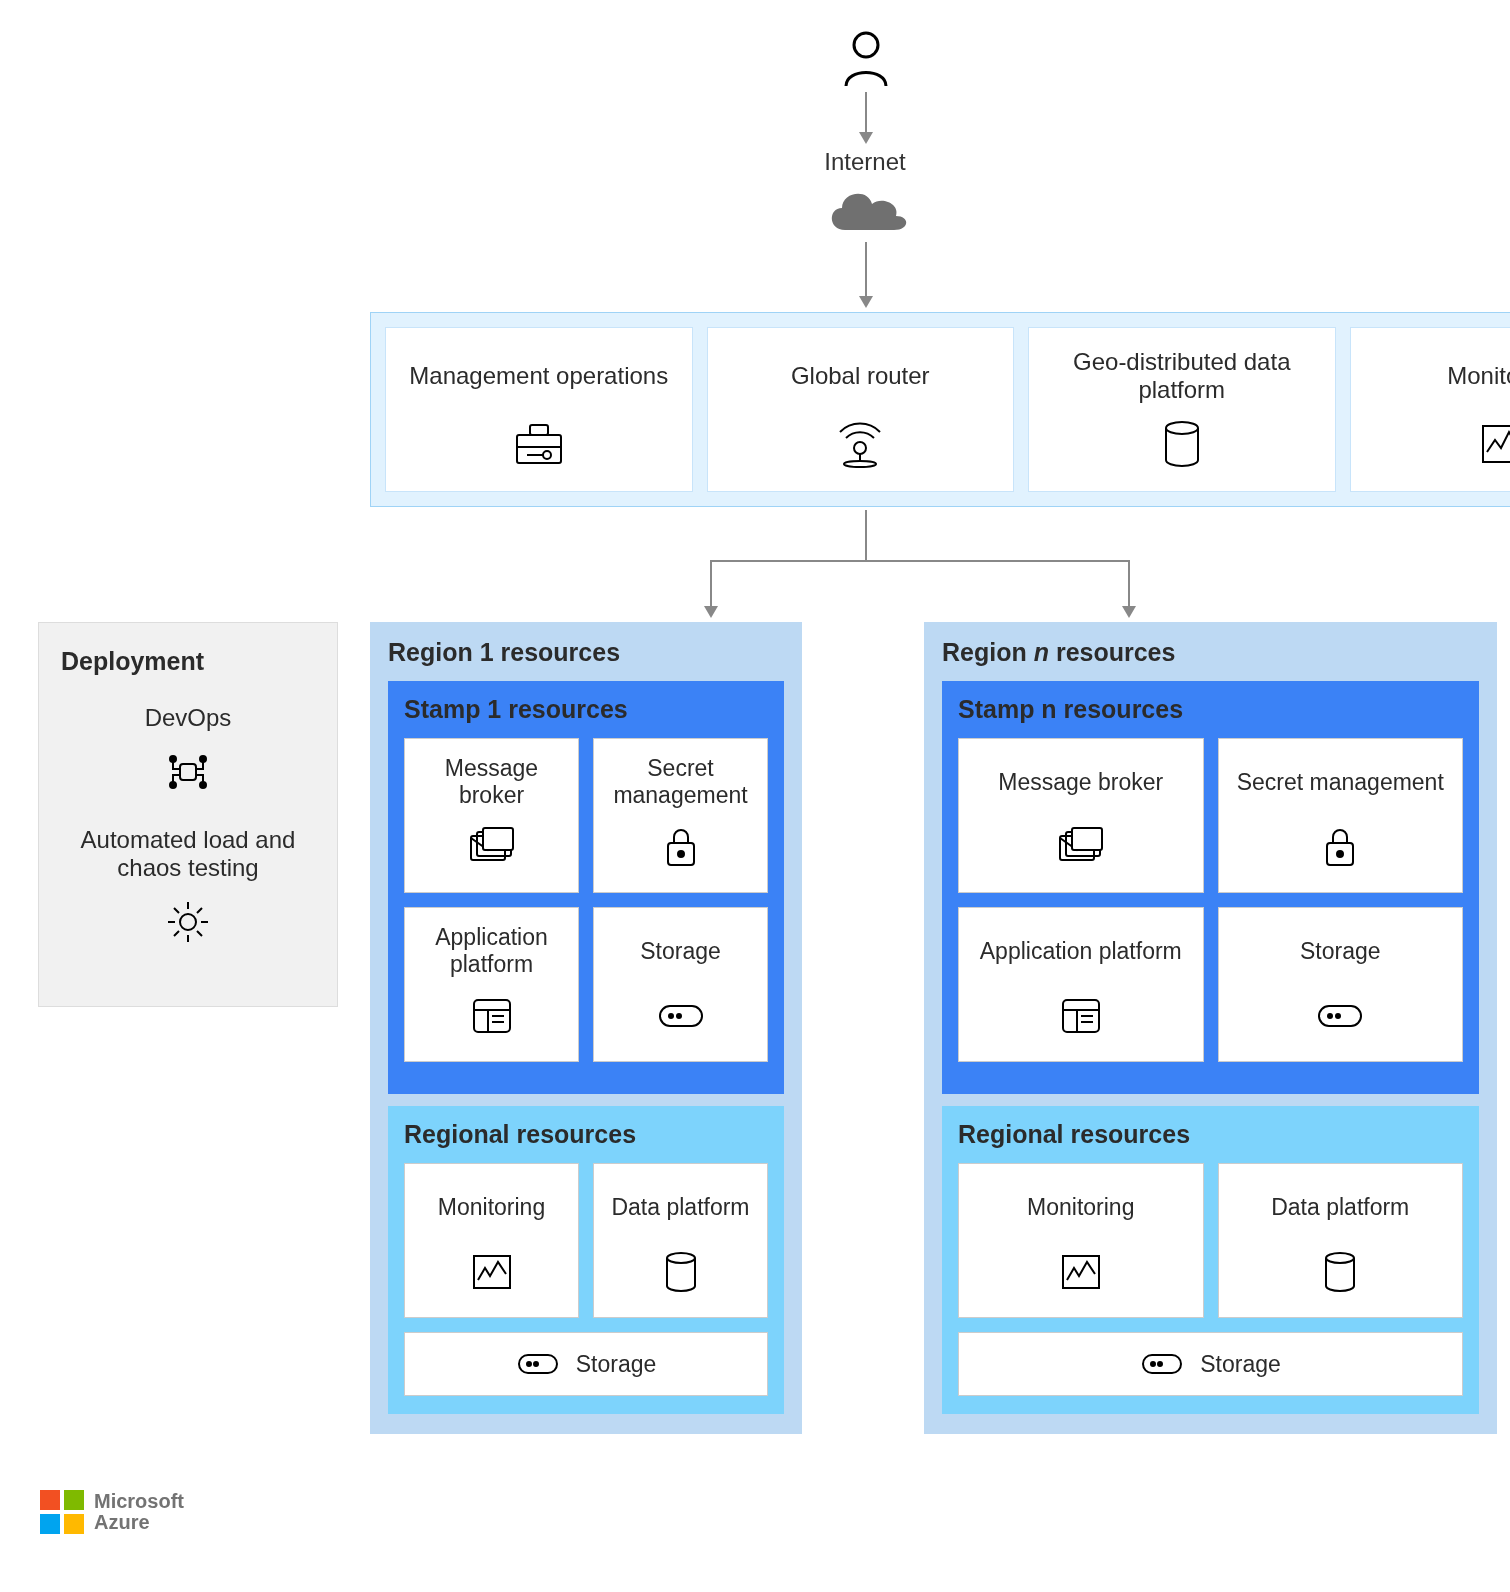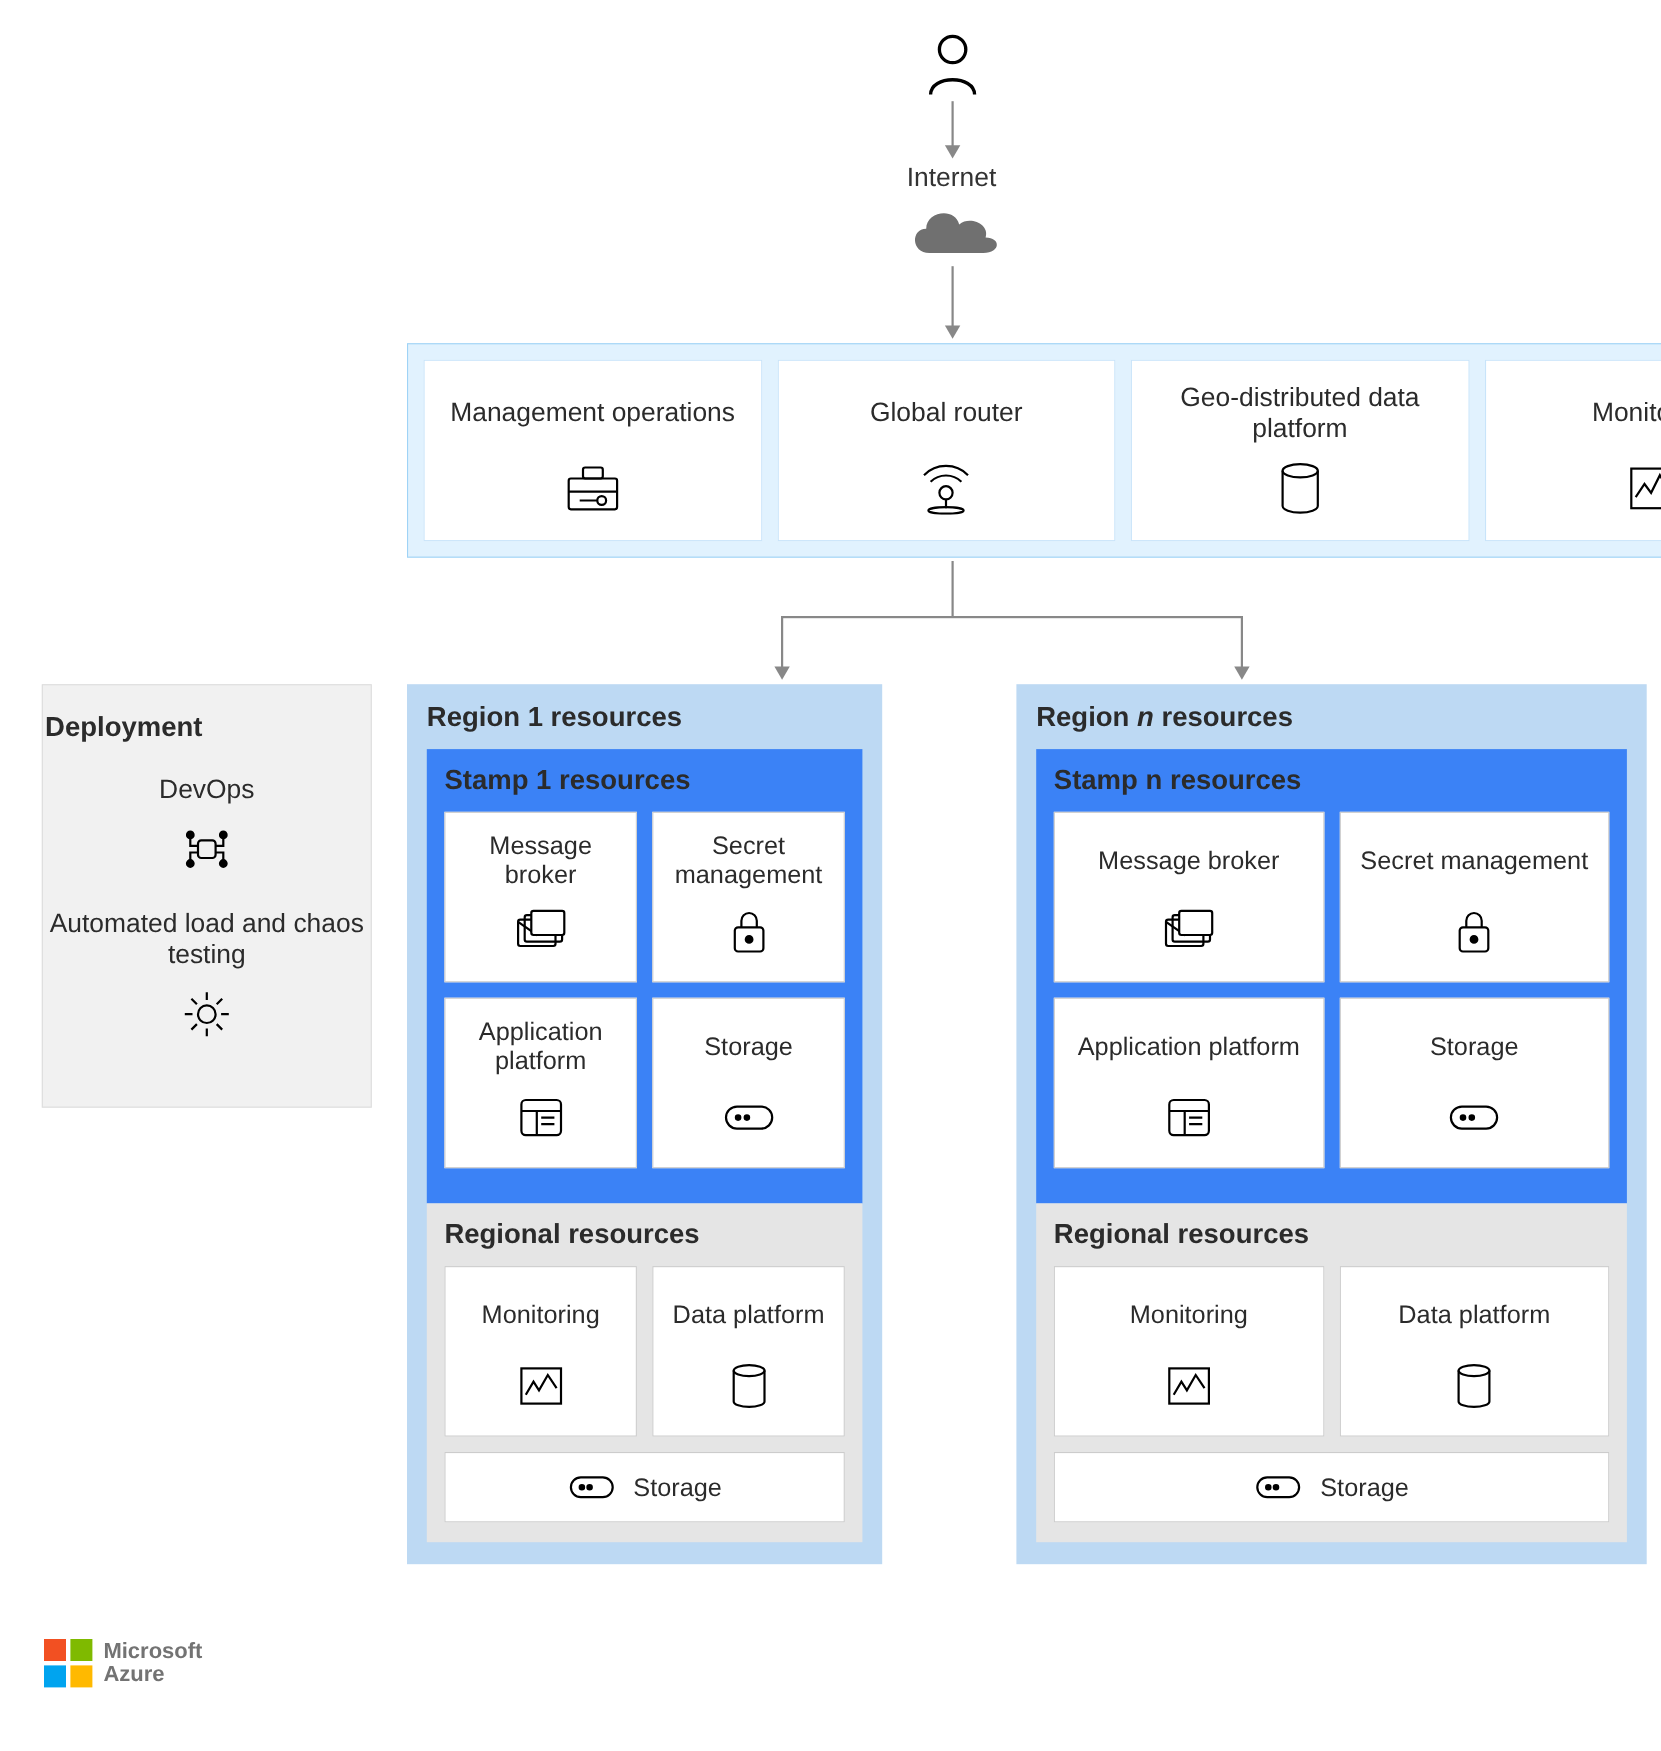--- a/index.html
+++ b/index.html
@@ -53,32 +53,32 @@
   }
   .grid2 { display:grid; grid-template-columns:1fr 1fr; gap:14px; }
   .small-card {
     background:#fff; border:1px solid #ccc;
     padding:14px 8px 16px; text-align:center;
     display:flex; flex-direction:column; align-items:center; gap:10px;
     font-size:23px; min-height:155px; justify-content:flex-start;
   }
   .small-card .t { min-height:58px; display:flex; align-items:center; justify-content:center; }
   .regional {
-    background:#e5e5e5; padding:14px 16px 18px;
+    background:#7dd3fc; padding:14px 16px 18px;margin-top:12px;
   }
   .storage-row {
     margin-top:14px; background:#fff; border:1px solid #ccc;
     display:flex; align-items:center; justify-content:center; gap:16px;
     padding:16px; font-size:23px;
   }
 
   
   .deploy {
     background:#f1f1f1; border:1px solid #ddd;
-    padding:24px 2px 30px; text-align:center;
+    padding:24px 22px 30px; text-align:center;
   }
   .deploy-item { margin:28px 0; font-size:24px; display:flex; flex-direction:column; align-items:center; gap:14px; }
 
   
   .mslogo { display:flex; align-items:center; gap:10px; }
   .mslogo .sq { display:grid; grid-template-columns:20px 20px; grid-template-rows:20px 20px; gap:4px; }
   .mslogo .sq div:nth-child(1){background:#f25022;}
   .mslogo .sq div:nth-child(2){background:#7fba00;}
   .mslogo .sq div:nth-child(3){background:#00a4ef;}
   .mslogo .sq div:nth-child(4){background:#ffb900;}

